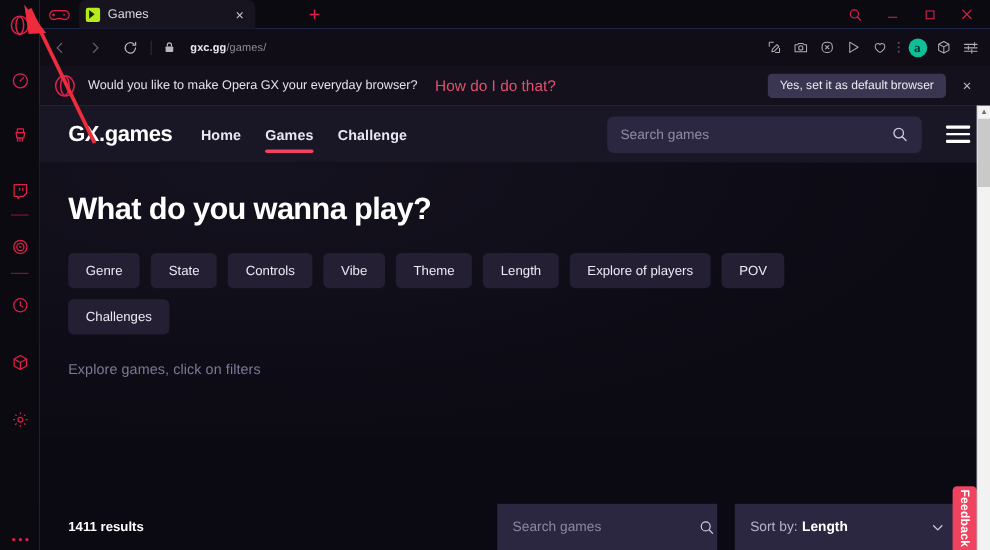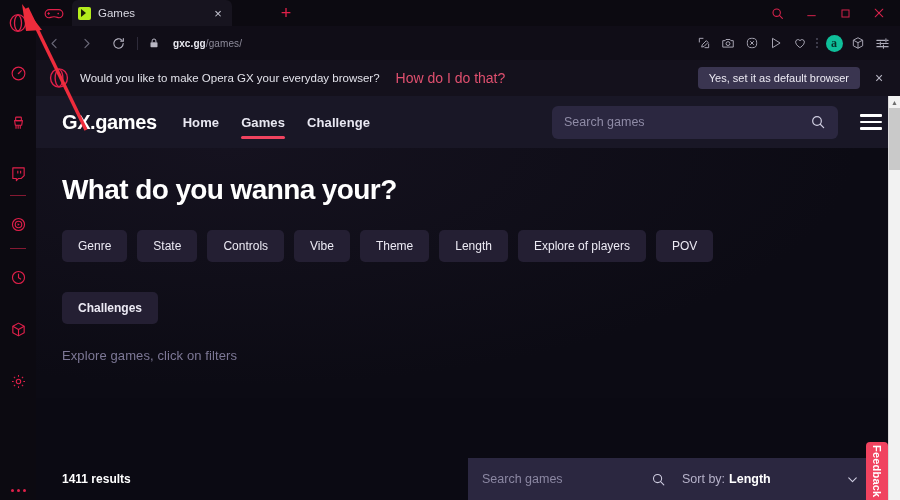--- a/index.html
+++ b/index.html
@@ -182,21 +182,21 @@
   .hero h1 {
     font-size: 28px; font-weight: 800; color: #ffffff; letter-spacing: -.6px;
     margin-bottom: 24px;
   }
   .chips { display: flex; flex-wrap: wrap; gap: 10px; max-width: 730px; }
   .chip {
     background: #241f33; color: #eceaf4;
     font-size: 12px; padding: 9px 16px; border-radius: 5px;
     white-space: nowrap; font-weight: 500;
   }
-  .chip.strong { font-weight: 700; margin-top: 20px; }
+  .chip.strong { font-weight: 400; }
   .explore {
     margin-top: 24px; font-size: 13px; color: #7d7896; letter-spacing: .1px;
   }
 
   
   .resultsbar {
     position: absolute; left: 0; right: 0; bottom: 0; height: 42px;
     background: #0b0a13;
     display: flex; align-items: center; padding: 0 26px;
   }
@@ -205,21 +205,21 @@
     margin-left: auto; width: 200px; height: 42px;
     background: #2b2740;
     display: flex; align-items: center; padding: 0 14px; gap: 8px;
   }
   .res-search input {
     flex: 1 1 auto; background: transparent; border: 0; outline: 0;
     color: #d9d7e6; font-size: 12.5px; font-family: "Liberation Sans", sans-serif;
   }
   .res-search input::placeholder { color: #8b87a2; }
   .sortby {
-    width: 206px; height: 42px; margin-left: 0;
+    width: 206px; height: 42px; margin-left: 16px;
     background: #2b2740;
     display: flex; align-items: center; padding: 0 14px;
     font-size: 12.5px; color: #b6b2c9;
   }
   .sortby b { color: #ffffff; font-weight: 700; margin-left: 4px; }
   .sortby .caret { margin-left: auto; color: #cfcde0; display:flex; }
 
   
   .feedback {
     position: absolute; right: 12px; bottom: 0; width: 22px; height: 58px;
@@ -471,21 +471,21 @@
         </span>
       </div>
       <div class="burger">
           <i></i>
           <i></i>
           <i></i>
         </div>
     </div>
 
     <div class="hero">
-      <h1>What do you wanna your?</h1>
+      <h1>What do you wanna play?</h1>
 
       <div class="chips">
         <span class="chip">Genre</span>
         <span class="chip">State</span>
         <span class="chip">Controls</span>
         <span class="chip">Vibe</span>
         <span class="chip">Theme</span>
         <span class="chip">Length</span>
         <span class="chip">Explore of players</span>
         <span class="chip">POV</span>

